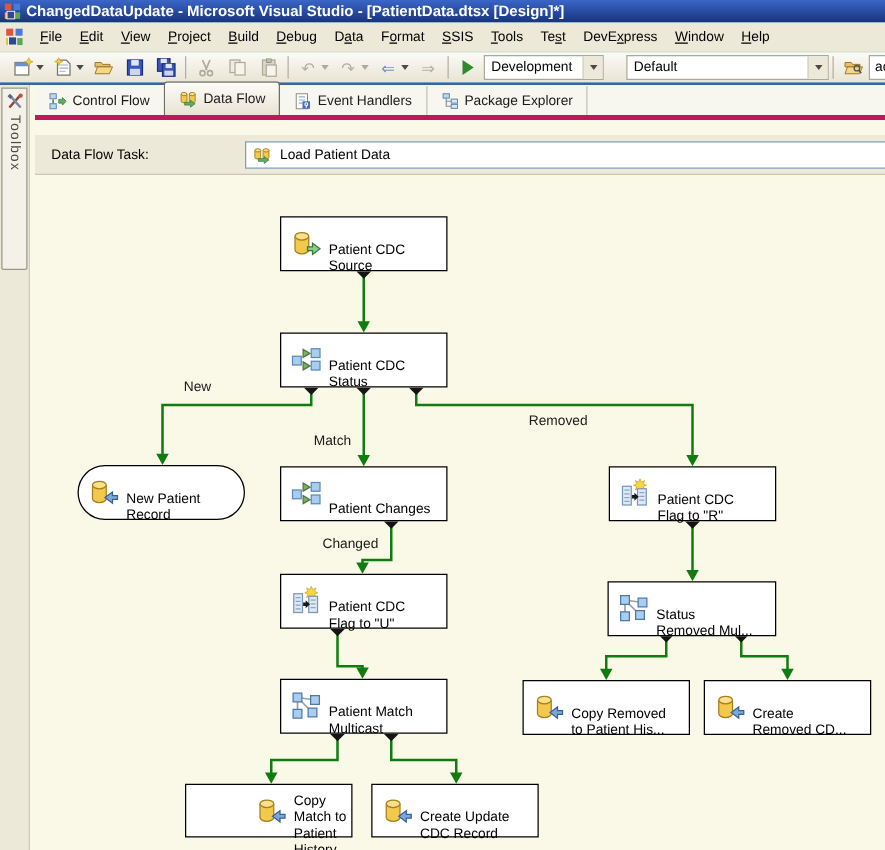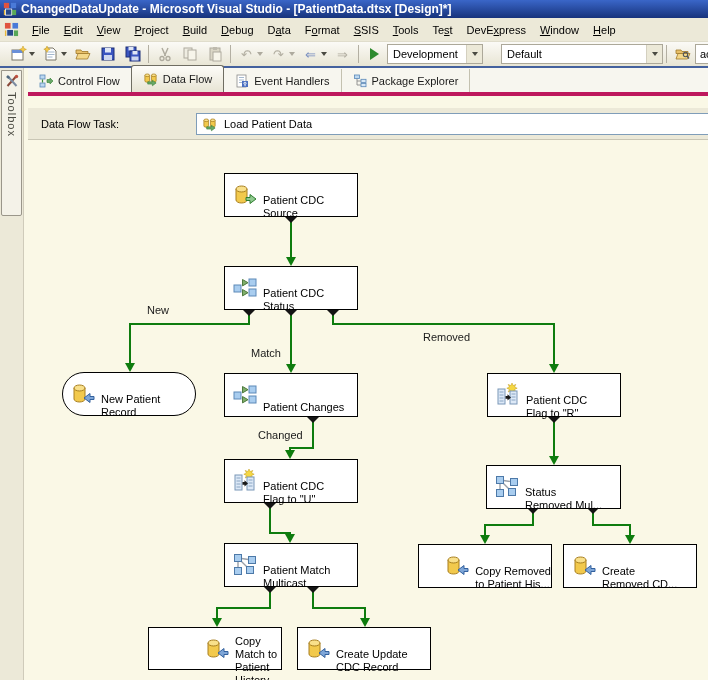--- a/index.html
+++ b/index.html
@@ -438,21 +438,21 @@
         <rect x="2.5" y="2.5" width="7" height="7" fill="#a9cdef" stroke="#4d79a8"></rect>
         <rect x="16.5" y="4.5" width="7" height="7" fill="#a9cdef" stroke="#4d79a8"></rect>
         <rect x="2.5" y="15.5" width="7" height="7" fill="#a9cdef" stroke="#4d79a8"></rect>
         <rect x="14.5" y="14.5" width="7" height="7" fill="#a9cdef" stroke="#4d79a8"></rect>
       </svg>
     </span>
     <span class="nlabel">Patient Match
 Multicast</span>
   </div>
 
-  <div class="node" style="left:418px;top:544px;justify-content:flex-end;">
+  <div class="node" style="left:418px;top:544px;">
     <span class="nicon">
       <svg width="26" height="26" viewBox="0 0 26 26">
         <path d="M4 7 v11 a5.5 3 0 0 0 11 0 V7" fill="#f2c94c" stroke="#a87f1f"></path>
         <ellipse cx="9.5" cy="7" rx="5.5" ry="3" fill="#f9e08a" stroke="#a87f1f"></ellipse>
         <path d="M24 15.5 h-4 v-3 l-6 4.5 6 4.5 v-3 h4 z" fill="#7ea6d8" stroke="#33619e"></path>
       </svg>
     </span>
     <span class="nlabel">Copy Removed
 to Patient His...</span>
   </div>

